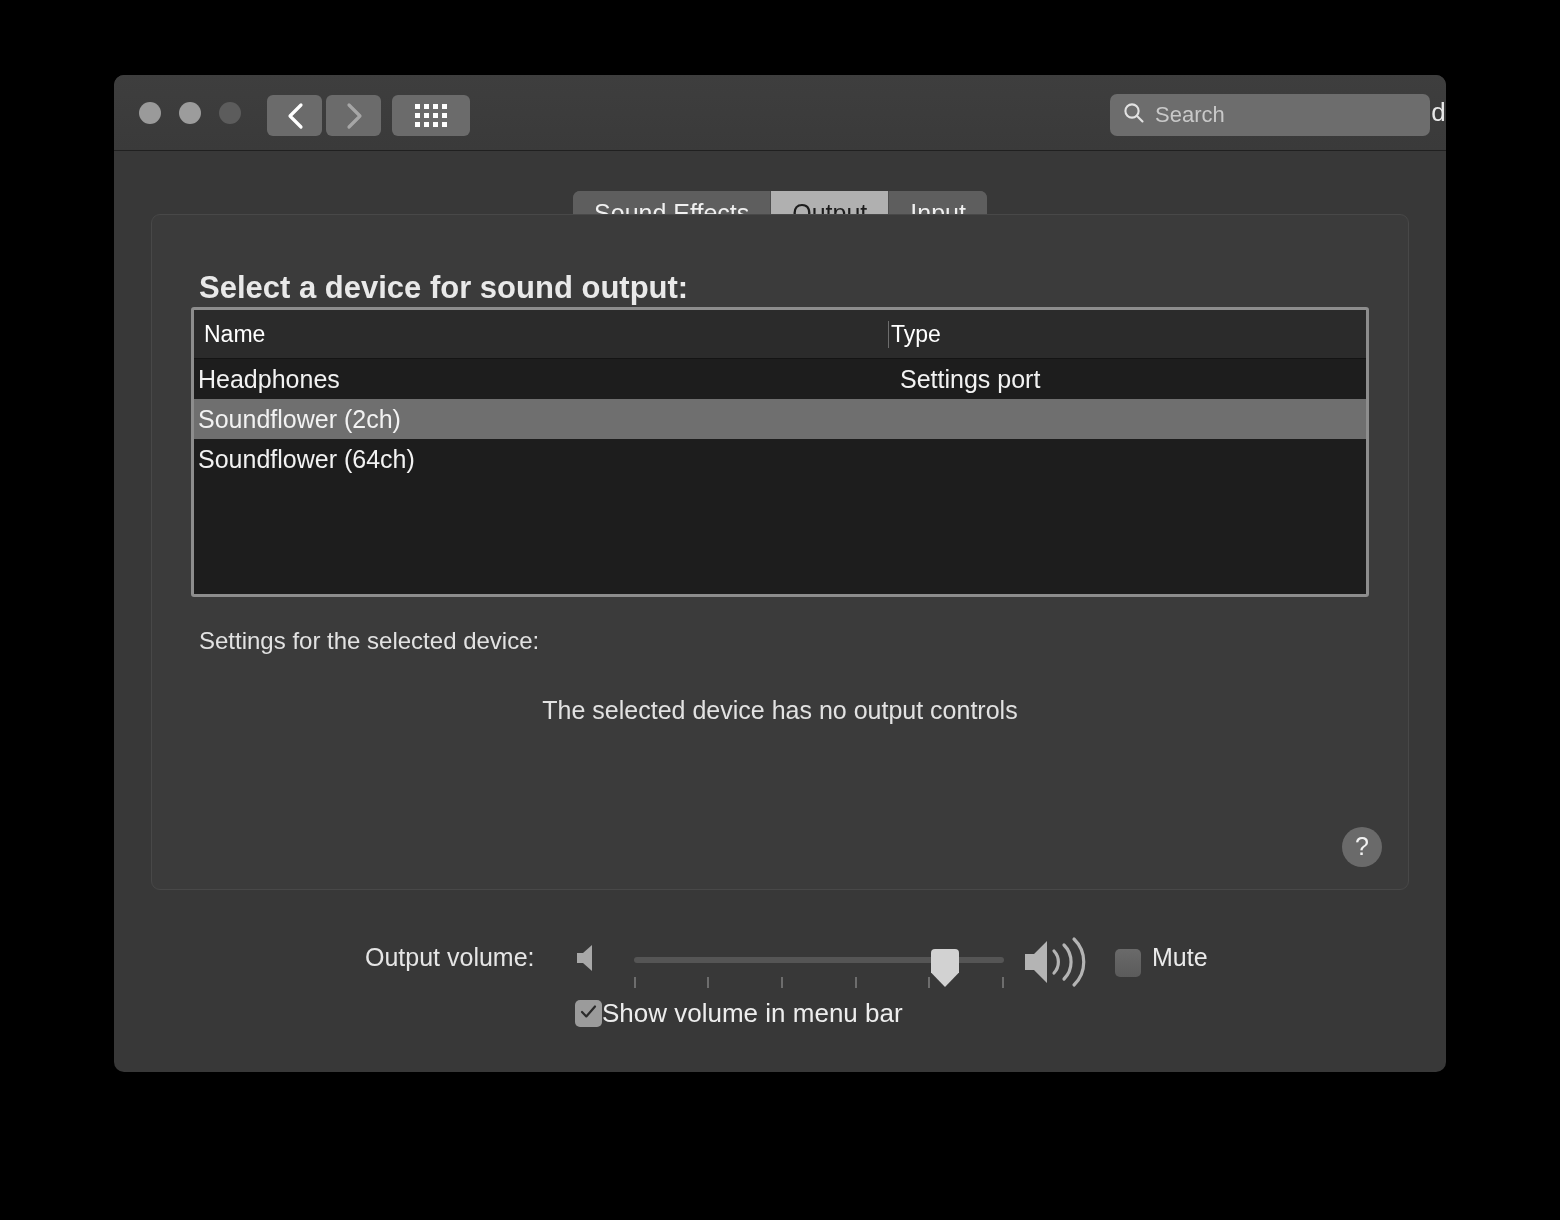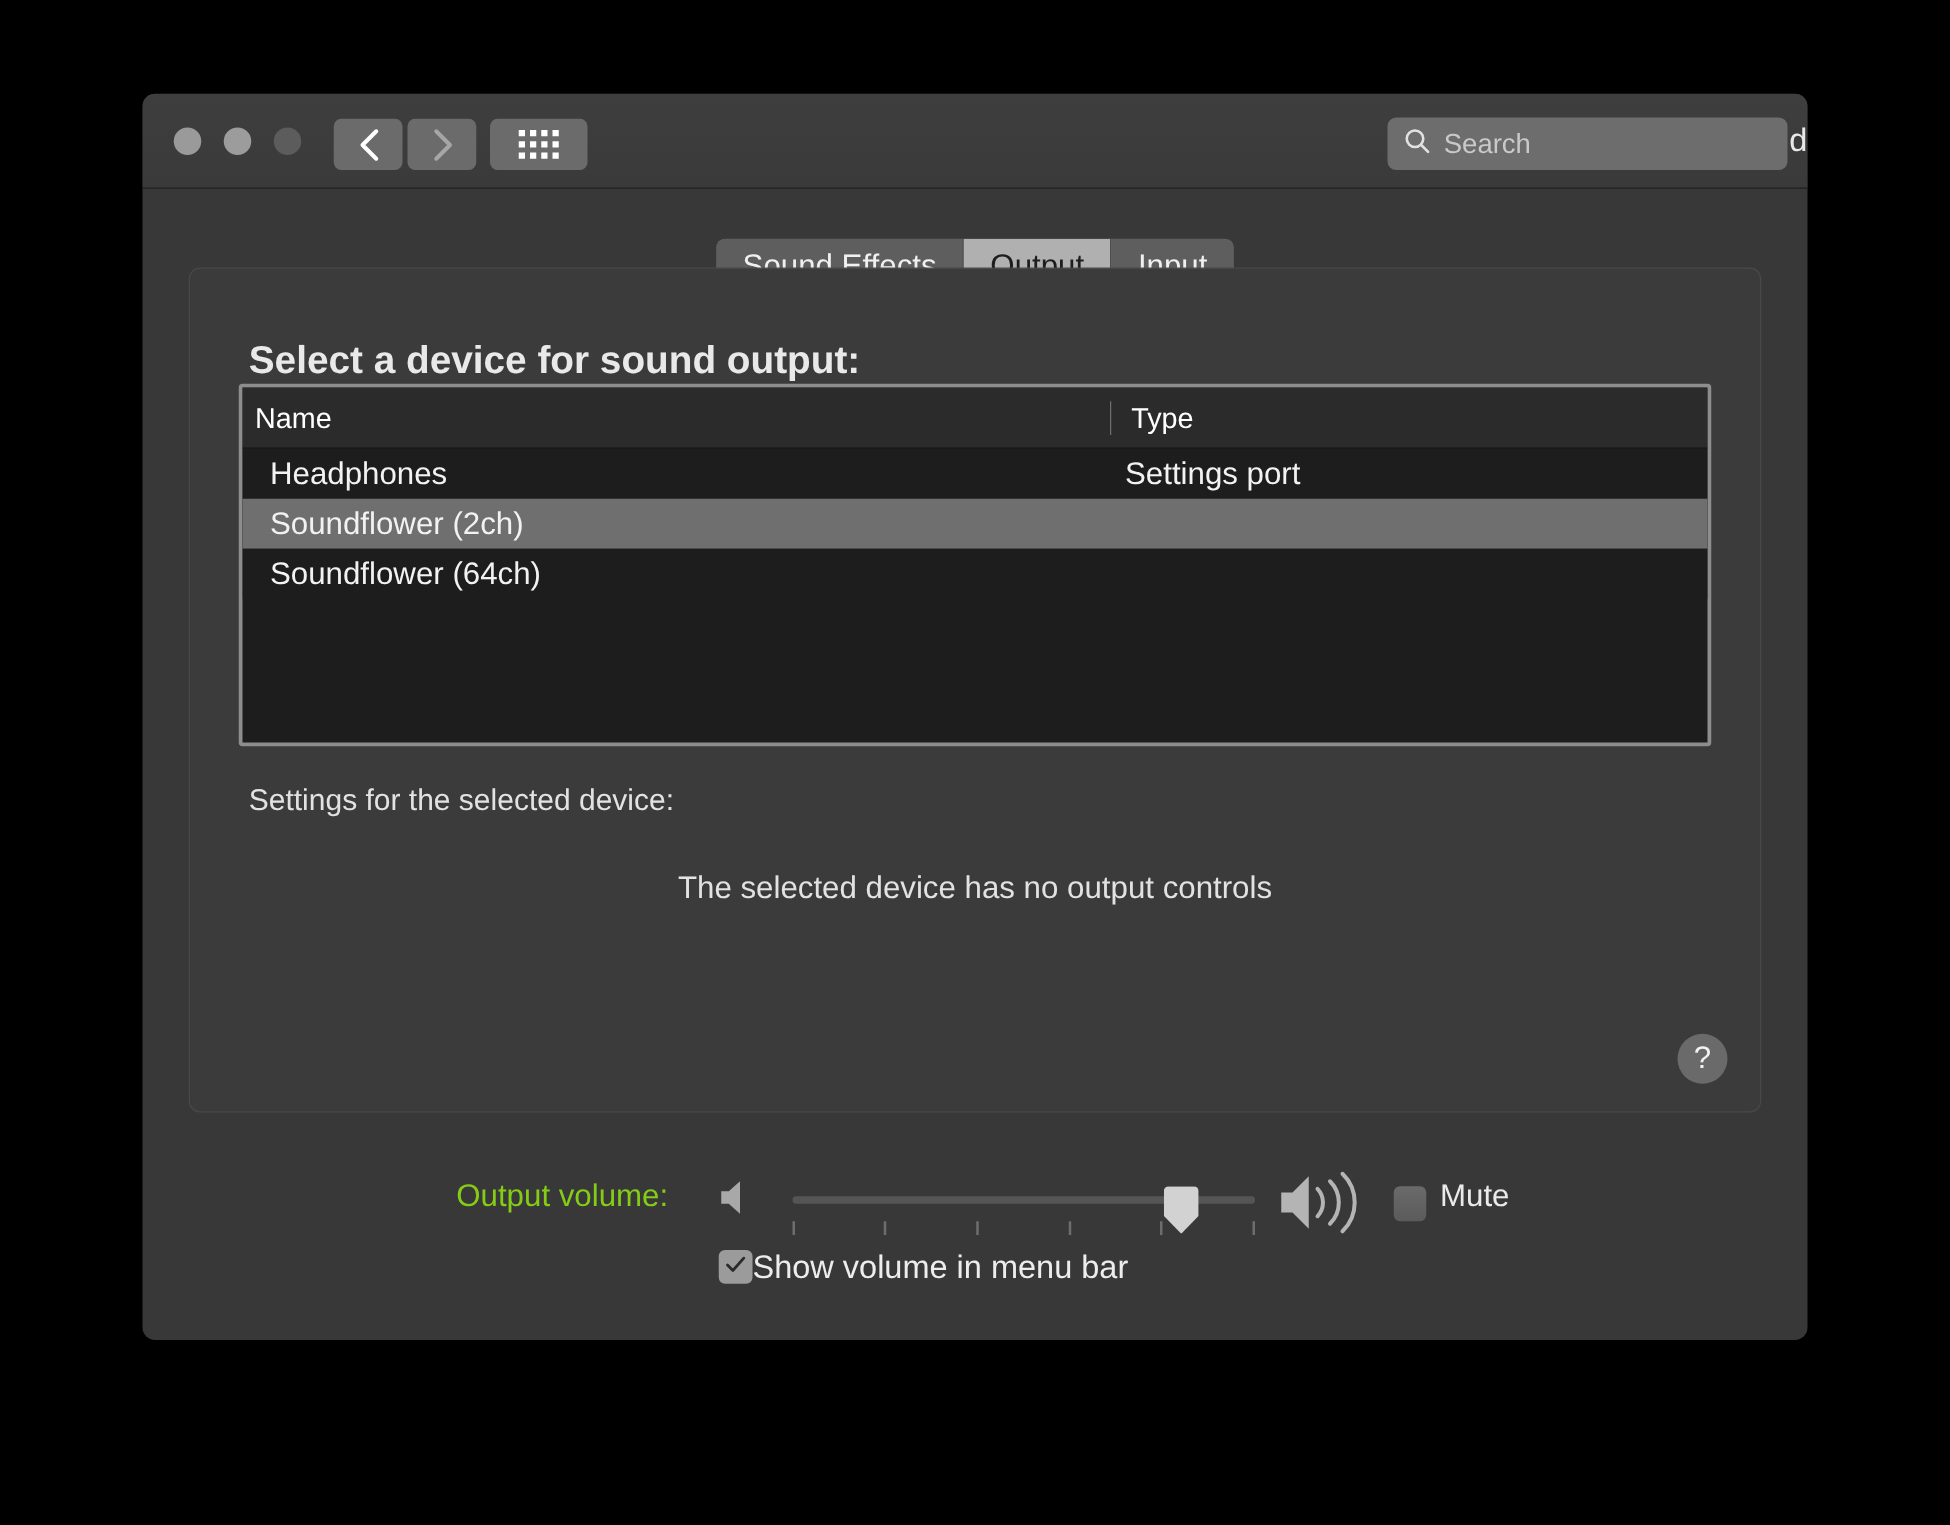--- a/index.html
+++ b/index.html
@@ -180,33 +180,33 @@
     background: #2b2b2b;
     border-bottom: 1px solid #141414;
     align-items: center;
   }
   .th {
     font-size: 23px;
     color: #ffffff;
     padding-left: 10px;
   }
   .th-name { width: 694px; }
-  .th-type { flex: 1; border-left: 1px solid #6d6d6d; padding-left: 16px; }
+  .th-type { flex: 1; border-left: 1px solid #6d6d6d; padding-left: 2px; }
 
   .trow {
     display: flex;
     height: 40px;
     align-items: center;
     background: #1d1d1d;
   }
   .trow.selected { background: #6f6f6f; }
   .td {
     font-size: 25px;
     color: #f2f2f2;
-    padding-left: 22px;
+    padding-left: 4px;
     white-space: nowrap;
     overflow: hidden;
   }
   .td-name { width: 694px; }
   .td-type { flex: 1; padding-left: 12px; }
 
   
   .settings-label {
     position: absolute;
     left: 47px;
@@ -244,21 +244,21 @@
     top: 858px;
     width: 100%;
     display: flex;
     align-items: center;
   }
   .vol-label {
     position: absolute;
     left: 251px;
     top: 10px;
     font-size: 25px;
-    color: #84cc16;
+    color: #e5e5e5;
     white-space: nowrap;
   }
   .spk-low  { position: absolute; left: 457px; top: 8px; }
   .spk-high { position: absolute; left: 905px; top: 1px; }
 
   .slider {
     position: absolute;
     left: 520px;
     top: 16px;
     width: 370px;

